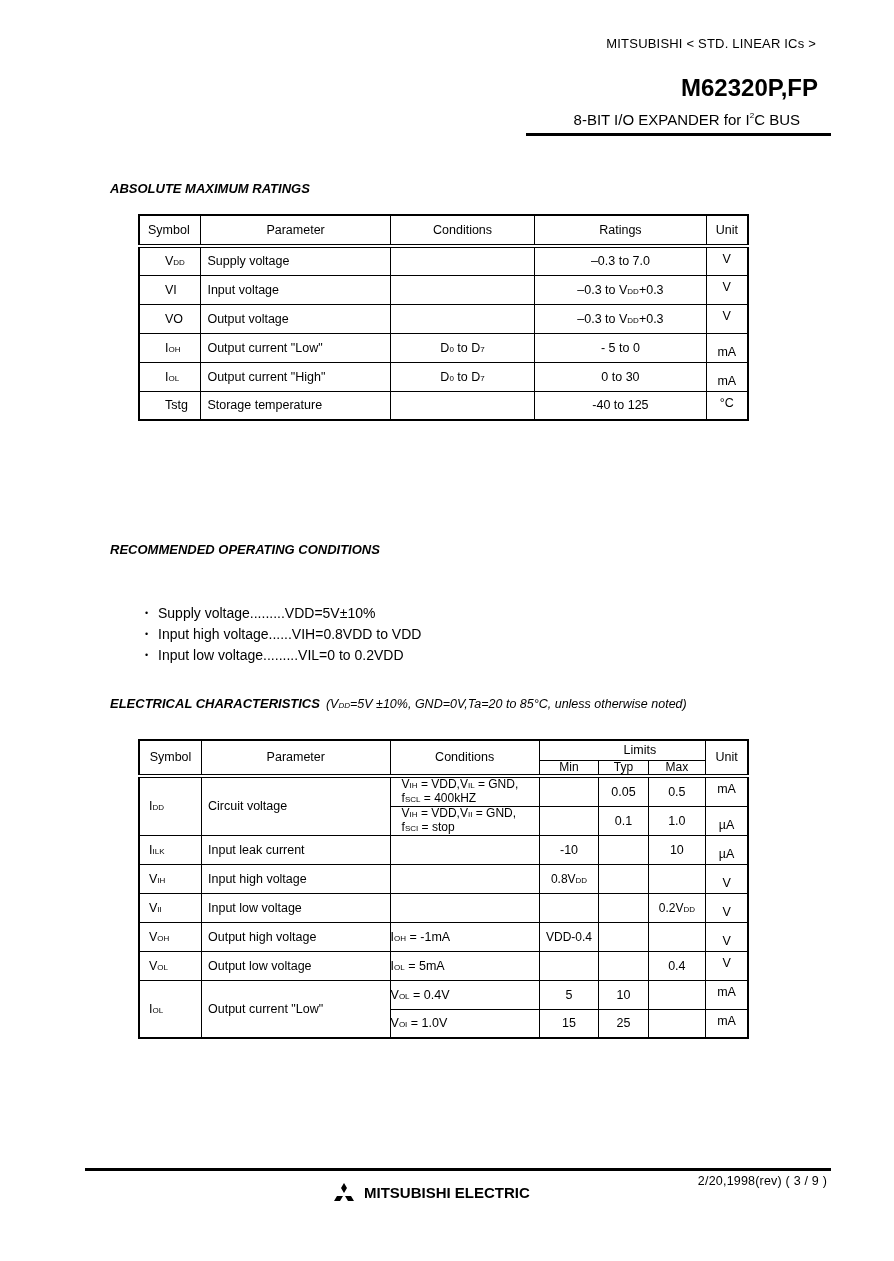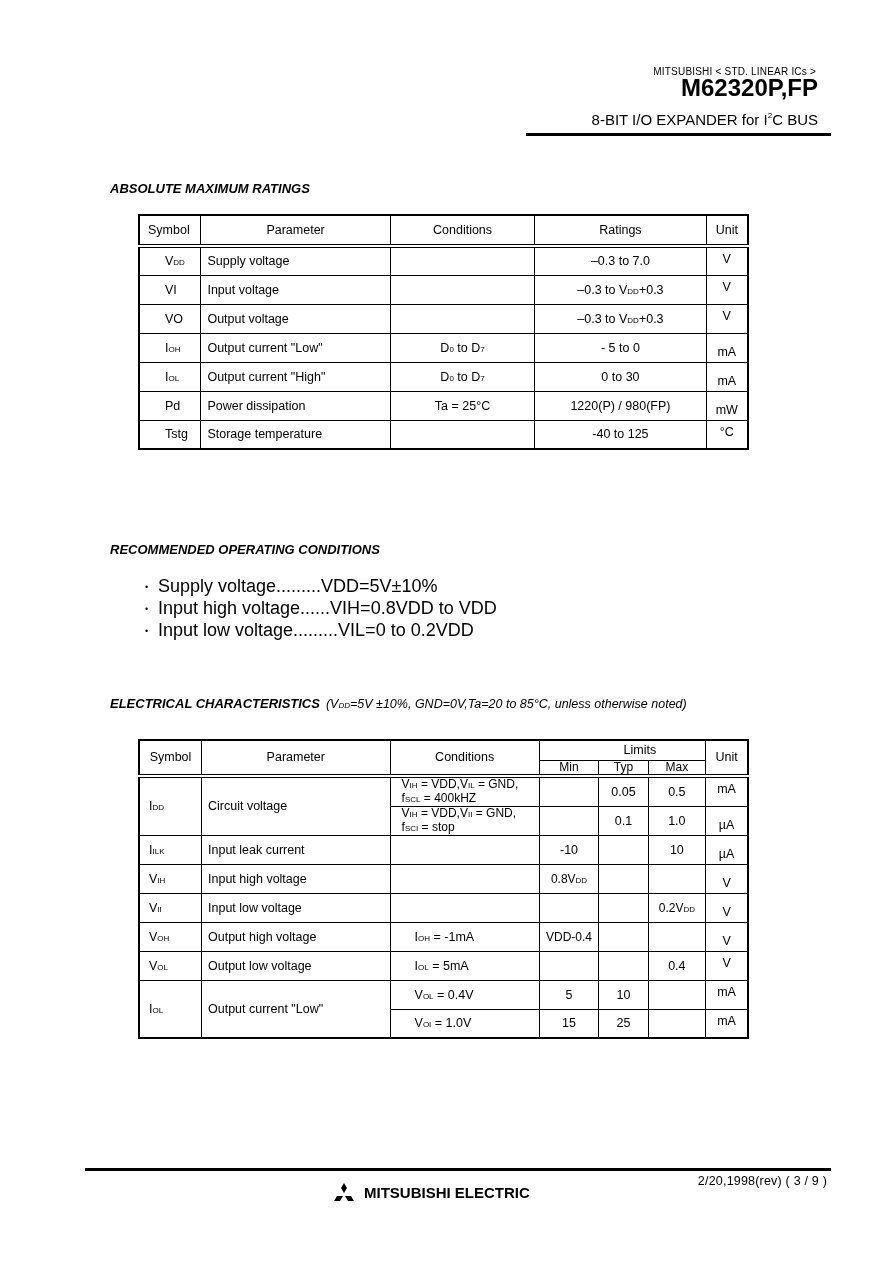--- a/index.html
+++ b/index.html
@@ -1,21 +1,21 @@
 <!DOCTYPE html>
 <html><head>
 <meta charset="utf-8">
 <style>
   * { box-sizing: border-box; margin: 0; padding: 0; }
   html, body { width: 894px; height: 1261px; background: #ffffff; }
   body { position: relative; font-family: "Liberation Sans", "DejaVu Sans", sans-serif; color: #000; overflow: hidden; }
 
-  .hdr-line1 { position: absolute; right: 78px; top: 66px; font-size: 10px; letter-spacing: 0.2px; text-align: center; }
+  .hdr-line1 { position: absolute; right: 78px; top: 36px; font-size: 13px; letter-spacing: 0.2px; text-align: center; }
   .hdr-part { position: absolute; right: 76px; top: 74px; font-size: 24px; font-weight: bold; }
-  .hdr-sub { position: absolute; right: 76px; top: 111px; font-size: 15px; }
+  .hdr-sub { position: absolute; right: 94px; top: 111px; font-size: 15px; }
   .hdr-sub sup { font-size: 8px; vertical-align: 7px; }
   .hdr-rule { position: absolute; left: 526px; right: 63px; top: 133px; height: 3px; background: #000; }
 
   .sec-title { position: absolute; left: 110px; font-size: 13px; font-weight: bold; font-style: italic; }
   .sec-note { font-weight: normal; font-size: 12.5px; margin-left: 6px; }
   .sub { font-size: 8px; }
 
   table { position: absolute; border-collapse: collapse; font-size: 12.5px; }
   table td, table th { border: 1px solid #000; font-weight: normal; }
   table.t { border: 2px solid #000; }
@@ -27,35 +27,35 @@
   #amr th { height: 31px; text-align: center; border-bottom: 4px double #000; }
   #amr td { height: 29px; }
   #amr td.sym { padding-left: 25px; }
   #amr td.par { padding-left: 6px; }
   #amr td.ctr { text-align: center; }
   #amr td.unit { text-align: center; vertical-align: top; padding-top: 4px; }
   #amr td.unitb { text-align: center; vertical-align: bottom; padding-bottom: 3px; }
   #amr th.c1 { text-align: left; padding-left: 8px; }
 
   
-  .roc-list { position: absolute; left: 145px; top: 576px; font-size: 18px; line-height: 21px; list-style: none; }
+  .roc-list { position: absolute; left: 145px; top: 603px; font-size: 14px; line-height: 21px; list-style: none; }
   .roc-list li::before { content: "\2022"; font-size: 9px; display: inline-block; width: 13px; vertical-align: 2px; }
 
   
   #ec { left: 138px; top: 739px; width: 611px; }
   #ec col.c1 { width: 62px; } #ec col.c2 { width: 187px; } #ec col.c3 { width: 148px; }
   #ec col.c4 { width: 59px; } #ec col.c5 { width: 49px; } #ec col.c6 { width: 57px; } #ec col.c7 { width: 42px; }
   #ec th { text-align: center; }
   #ec th.lim { height: 20px; padding-left: 35px; }
   #ec th.sub-h { height: 15px; border-bottom: 4px double #000; font-size: 12px; line-height: 13px; }
   #ec th.tall { border-bottom: 4px double #000; }
   #ec td { height: 29px; }
   #ec td.sym { padding-left: 9px; }
   #ec td.par { padding-left: 6px; }
-  #ec td.cond { padding-left: 24px; }
+  #ec td.cond { padding-left: 0; }
   #ec td.cond2 { font-size: 12px; line-height: 13px; padding-left: 11px; vertical-align: top; }
   #ec td.cond2 .l2 { display: block; }
   #ec td.ctr { text-align: center; }
   #ec td.unit { text-align: center; vertical-align: top; padding-top: 4px; }
   #ec td.unitb { text-align: center; vertical-align: bottom; padding-bottom: 3px; }
   #ec td.sm { font-size: 12px; margin-top: 47px; }
 
   .ftr-rule { position: absolute; left: 85px; right: 63px; top: 1168px; height: 3px; background: #000; }
   .ftr-date { position: absolute; right: 67px; top: 1174px; font-size: 12.5px; letter-spacing: 0.2px; }
   .ftr-brand { position: absolute; left: 333px; top: 1183px; display: flex; align-items: center; gap: 9px; }
@@ -115,27 +115,20 @@
     <td class="ctr"><span>D</span><span class="sub">0</span><span> to D</span><span class="sub">7</span></td>
     <td class="ctr">- 5 to 0</td>
     <td class="unitb">mA</td>
   </tr>
   <tr>
     <td class="sym"><span>I</span><span class="sub">OL</span></td>
     <td class="par">Output current "High"</td>
     <td class="ctr"><span>D</span><span class="sub">0</span><span> to D</span><span class="sub">7</span></td>
     <td class="ctr">0 to 30</td>
     <td class="unitb">mA</td>
-  </tr>
-  <tr>
-    <td class="sym">Pd</td>
-    <td class="par">Power dissipation</td>
-    <td class="ctr">Ta = 25°C</td>
-    <td class="ctr">1220(P) / 980(FP)</td>
-    <td class="unitb">mW</td>
   </tr>
   <tr>
     <td class="sym">Tstg</td>
     <td class="par">Storage temperature</td>
     <td class="ctr"></td>
     <td class="ctr">-40 to 125</td>
     <td class="unit">°C</td>
   </tr>
 </tbody>
   </table>

